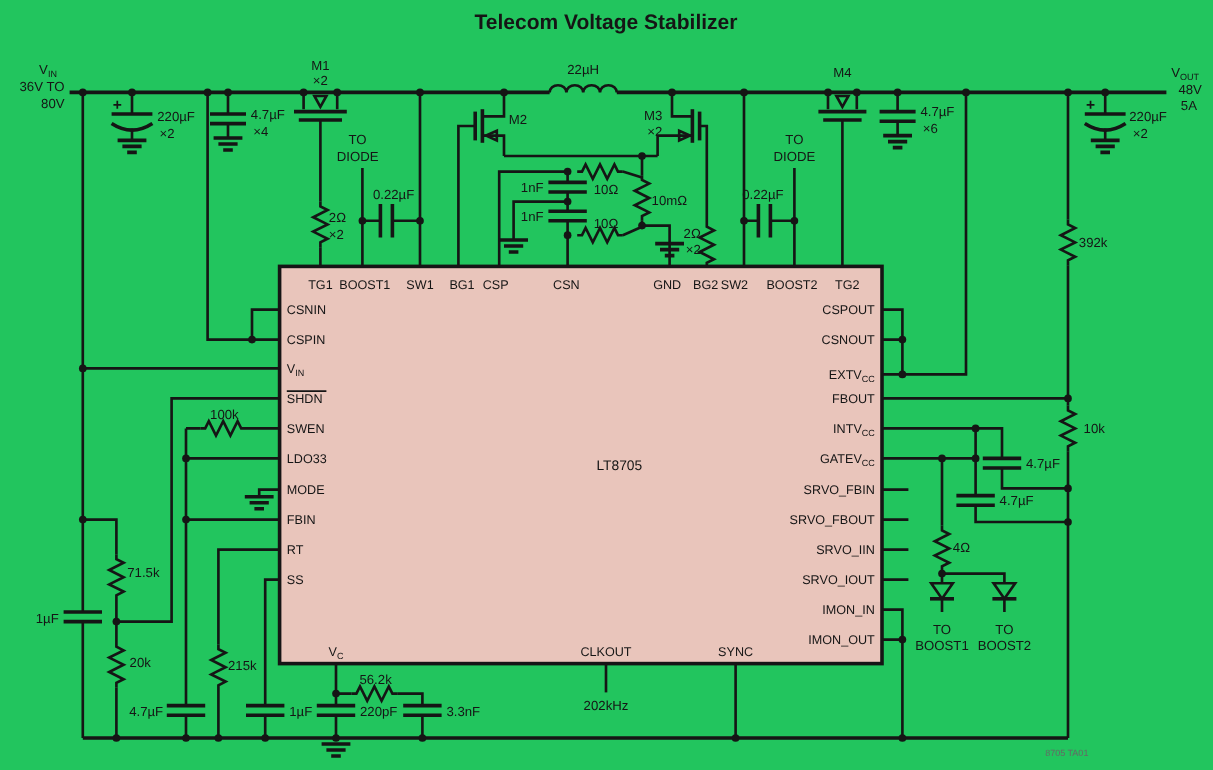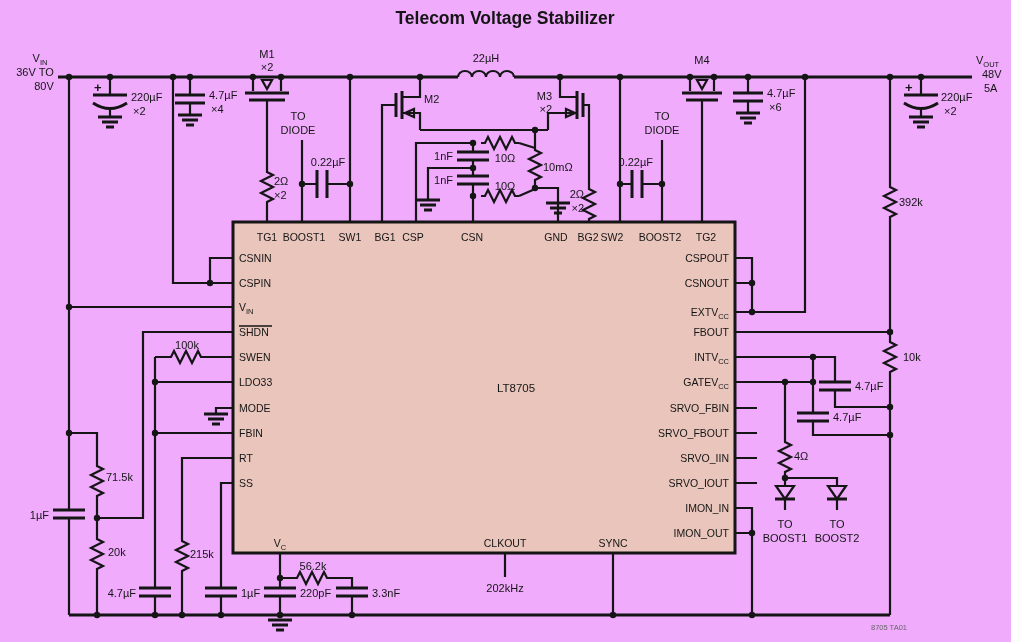--- a/index.html
+++ b/index.html
@@ -1,16 +1,16 @@
 <!DOCTYPE html>
 <html><head>
 <meta charset="utf-8">
 <style>
   html,body{margin:0;padding:0;background:#fff;}
-  .page{width:1011px;height:642px;background:#f0abfc;position:relative;overflow:hidden;}
+  .page{width:1011px;height:642px;background:#22c55e;position:relative;overflow:hidden;}
   svg{display:block;}
   svg path, svg line, svg polyline{stroke:#151515;stroke-width:2.2;fill:none;}
   svg .plate{stroke-width:3;}
   svg .fat{stroke-width:3;}
   svg .thin{stroke-width:1.4;}
   svg circle.dot{fill:#151515;stroke:none;}
   svg text{font-family:"Liberation Sans","DejaVu Sans",sans-serif;fill:#151515;font-size:11px;}
   svg text.pin{font-size:10.5px;}
   svg tspan.sub{font-size:7.5px;}
   svg text.title{font-size:17.5px;font-weight:700;}

